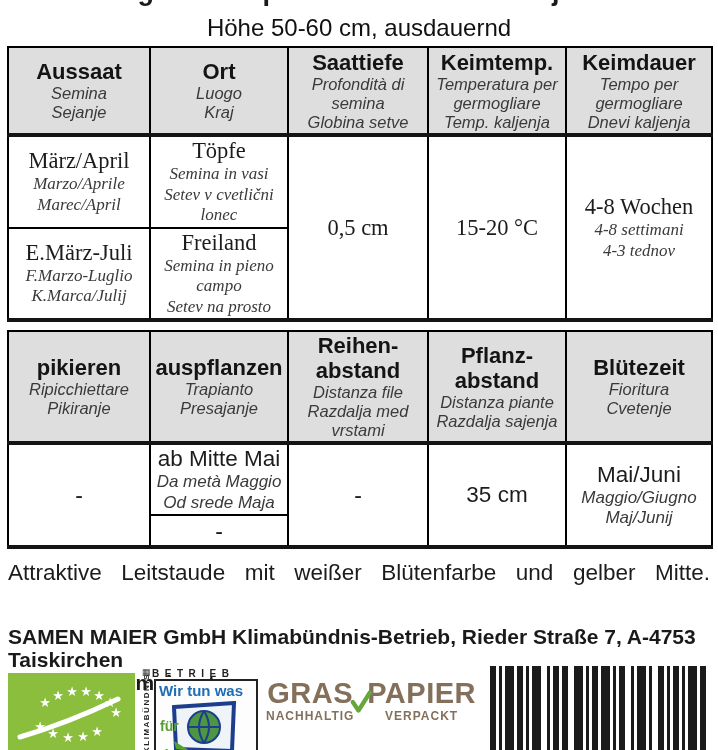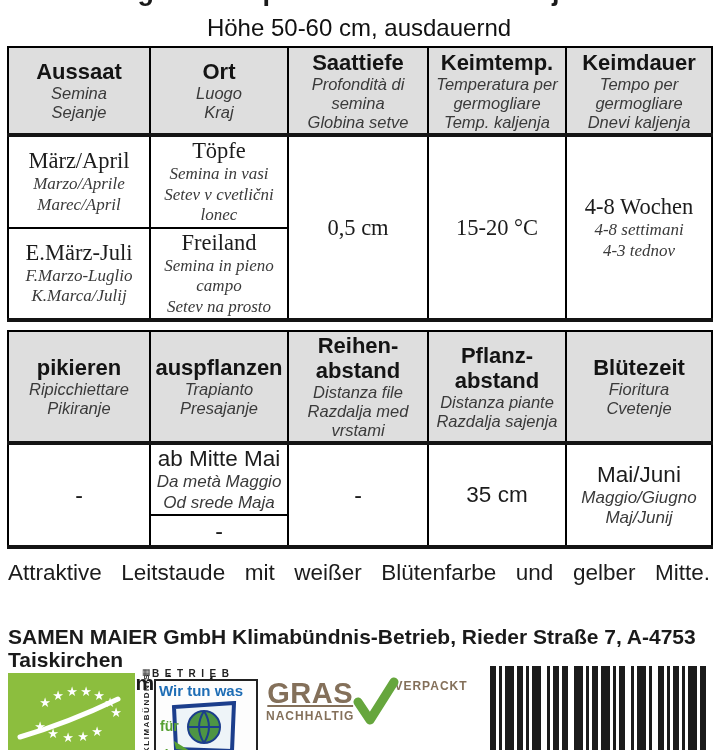--- a/index.html
+++ b/index.html
@@ -56,21 +56,21 @@
   .klima .box{position:absolute;left:12px;top:11px;right:0;bottom:-6px;
     border:2px solid #222;background:#fdfdfd;}
   .klima .slogan{font-size:15px;font-weight:bold;color:#1e6db5;line-height:17px;padding:1px 16px 0 3px;white-space:nowrap;}
   .klima .art{position:absolute;left:14px;top:20px;}
   .klima .fuer{position:absolute;left:4px;top:38px;font-size:14px;font-weight:bold;color:#56a032;line-height:15px;}
   .klima .den{position:absolute;left:4px;top:66px;font-size:14px;font-weight:bold;color:#56a032;}
   
   .gras{position:absolute;left:266px;top:14px;width:210px;height:62px;}
   .gras .row{display:flex;align-items:flex-start;}
   .gras .colw{display:flex;flex-direction:column;align-items:center;}
-  .gras .word{font-size:29px;font-weight:bold;letter-spacing:.5px;color:#84705a;line-height:30px;text-decoration:underline;}
+  .gras .word{font-size:29px;font-weight:bold;letter-spacing:.5px;color:#84705a;line-height:30px;}
   .gras .sub{font-size:12px;font-weight:bold;letter-spacing:1px;color:#84705a;line-height:13px;margin-top:2px;}
   .gras .check{margin:0 -6px;position:relative;top:-2px;}
   
   .barcode{position:absolute;left:490px;top:2px;width:224px;height:84px;display:flex;}
   .barcode span{display:block;height:100%;}
   .barcode .bar{background:#1b1b1b;}
   .barcode .gap{background:transparent;}
 </style>
 </head>
 <body>
@@ -277,20 +277,21 @@
   <div class="gras">
     <div class="row">
       <div class="colw">
         <div class="word">GRAS</div>
         <div class="sub">NACHHALTIG</div>
       </div>
       <svg class="check" width="52" height="52" viewBox="0 0 52 52">
         <path d="M10,26 L22,44 L46,6" stroke="#66a63d" stroke-width="9" fill="none" stroke-linecap="round" stroke-linejoin="round"></path>
       </svg>
       <div class="colw">
+        <div class="word">PAPIER</div>
         <div class="sub">VERPACKT</div>
       </div>
     </div>
   </div>
 
   <div class="barcode">
       <span class="bar" style="width: 6px;"></span>
       <span class="gap" style="width: 3px;"></span>
       <span class="bar" style="width: 3px;"></span>
       <span class="gap" style="width: 3px;"></span>

